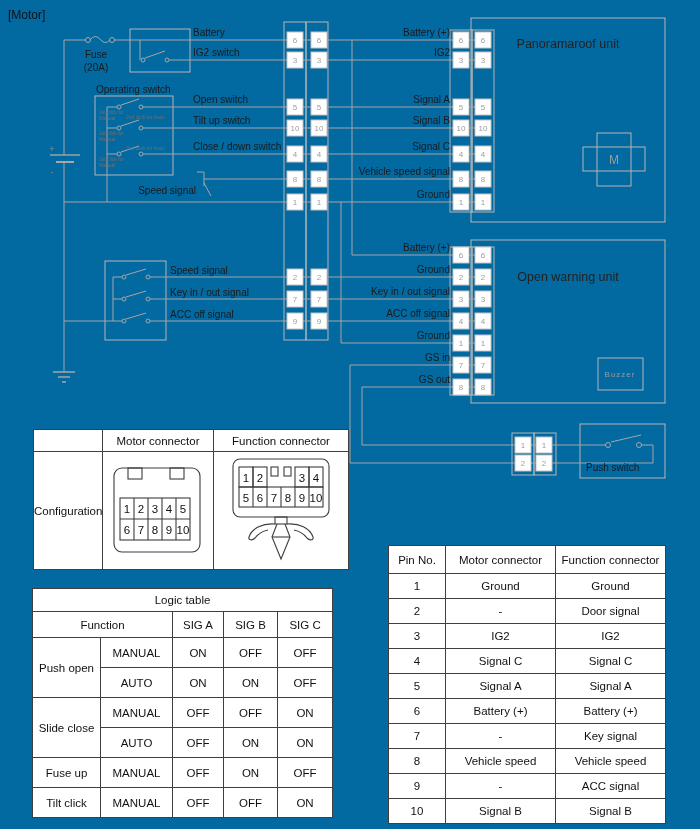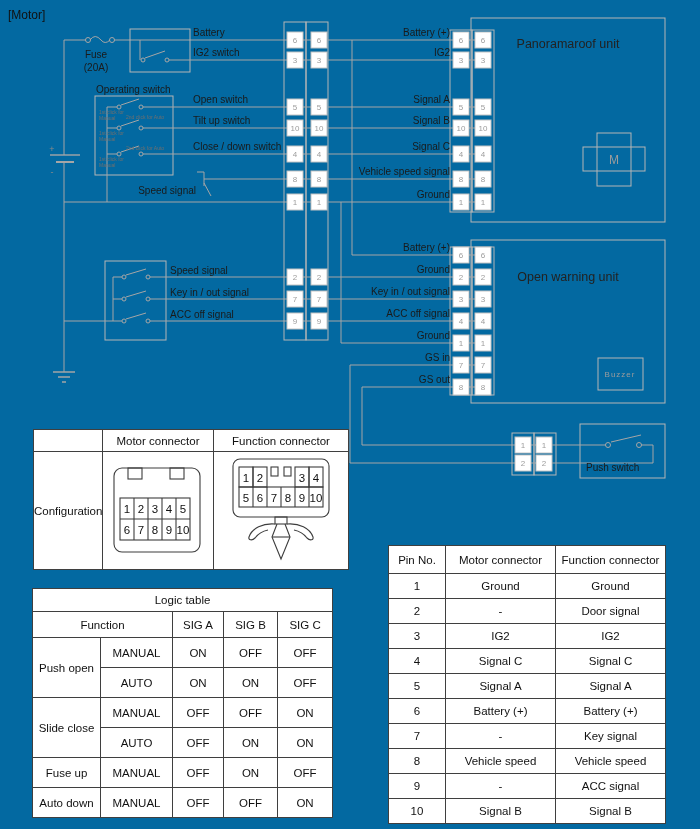--- a/index.html
+++ b/index.html
@@ -445,21 +445,21 @@
     <td>ON</td>
   </tr>
   <tr style="height:30px">
     <td>Fuse up</td>
     <td>MANUAL</td>
     <td>OFF</td>
     <td>ON</td>
     <td>OFF</td>
   </tr>
   <tr style="height:30px">
-    <td>Auto down</td>
+    <td>Tilt click</td>
     <td>MANUAL</td>
     <td>OFF</td>
     <td>OFF</td>
     <td>ON</td>
   </tr>
 </tbody>
     </table>
 
 <table class="t" style="left:388px;top:545px;width:277px">
   <colgroup>

